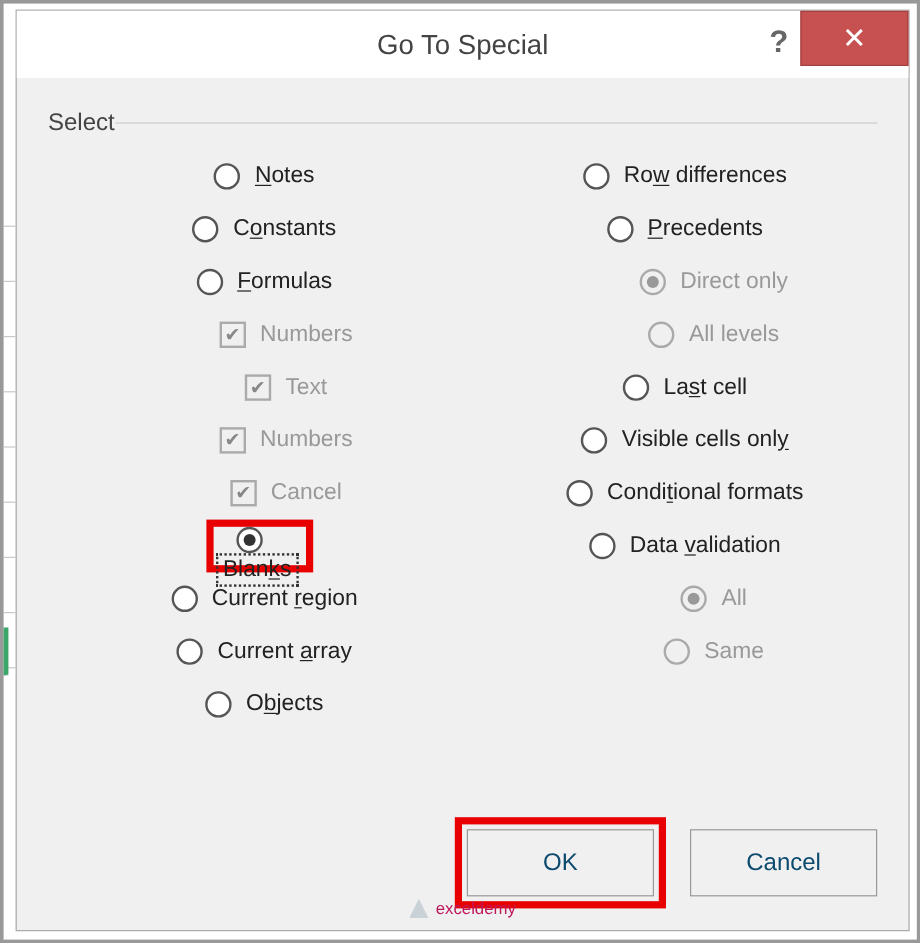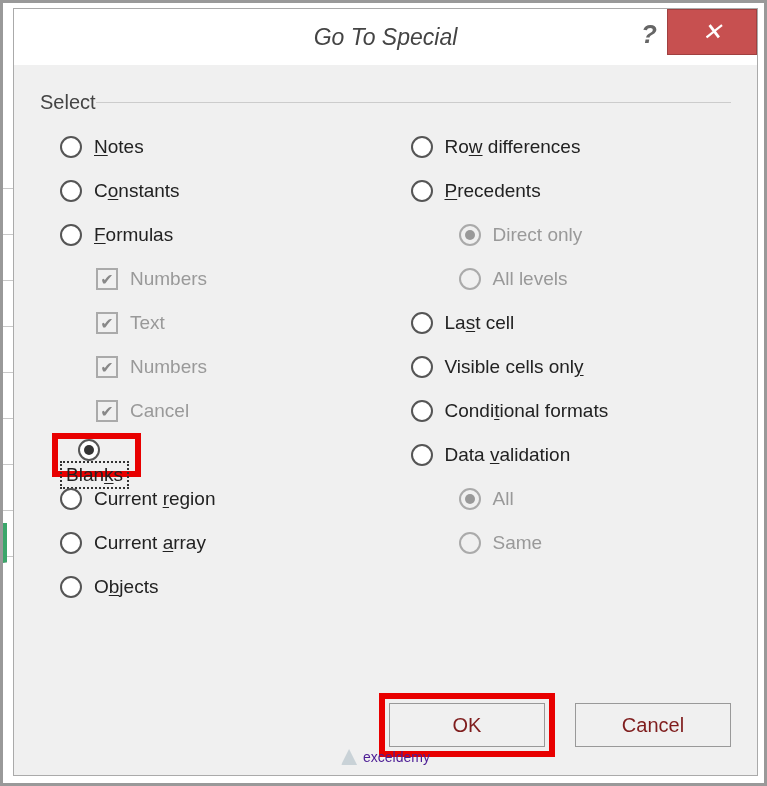--- a/index.html
+++ b/index.html
@@ -25,21 +25,20 @@
     height: 768px;
     background: #f0f0f0;
     border: 1px solid #aaa;
   }
   .titlebar {
     height: 56px;
     background: #fff;
     display: flex;
     align-items: center;
     position: relative;
-    font-style: italic;
   }
   .title {
     position: absolute;
     left: 50%;
     transform: translateX(-50%);
     color: #444;
     font-size: 23px;
     font-weight: 400;
   }
   .help {
@@ -89,20 +88,21 @@
     gap: 10px;
   }
   .col {
     flex: 1;
   }
   .row {
     display: flex;
     align-items: center;
     height: 44px;
     padding-left: 20px;
+    justify-content: center;
   }
   .indent { padding-left: 56px; }
   .indent2 { padding-left: 68px; }
   .radio {
     width: 22px;
     height: 22px;
     border: 2px solid #555;
     border-radius: 50%;
     margin-right: 12px;
     display: inline-flex;
@@ -151,41 +151,41 @@
   .buttons {
     position: absolute;
     bottom: 18px;
     right: 26px;
     display: flex;
     gap: 20px;
     align-items: center;
   }
   .btn {
     width: 156px;
-    height: 44px;
+    height: 56px;
     background: #f0f0f0;
     border: 1px solid #999;
     font-size: 20px;
-    color: #7f1d1d;
+    color: #0c4a6e;
     display: flex;
     align-items: center;
     justify-content: center;
     cursor: pointer;
   }
   .btn-ok-wrap {
     border: 6px solid #e80000;
     padding: 4px;
   }
   .watermark {
     position: absolute;
     bottom: 10px;
     left: 50%;
     transform: translateX(-50%);
     font-size: 14px;
-    color: #4c1d95;
+    color: #be185d;
     display: flex;
     align-items: center;
     gap: 6px;
     pointer-events: none;
     text-align: center;
   }
   .watermark .wmicon {
     width: 16px; height: 16px; background: #b8c4cc;
     clip-path: polygon(50% 0, 100% 100%, 0 100%);
     opacity: .7;

